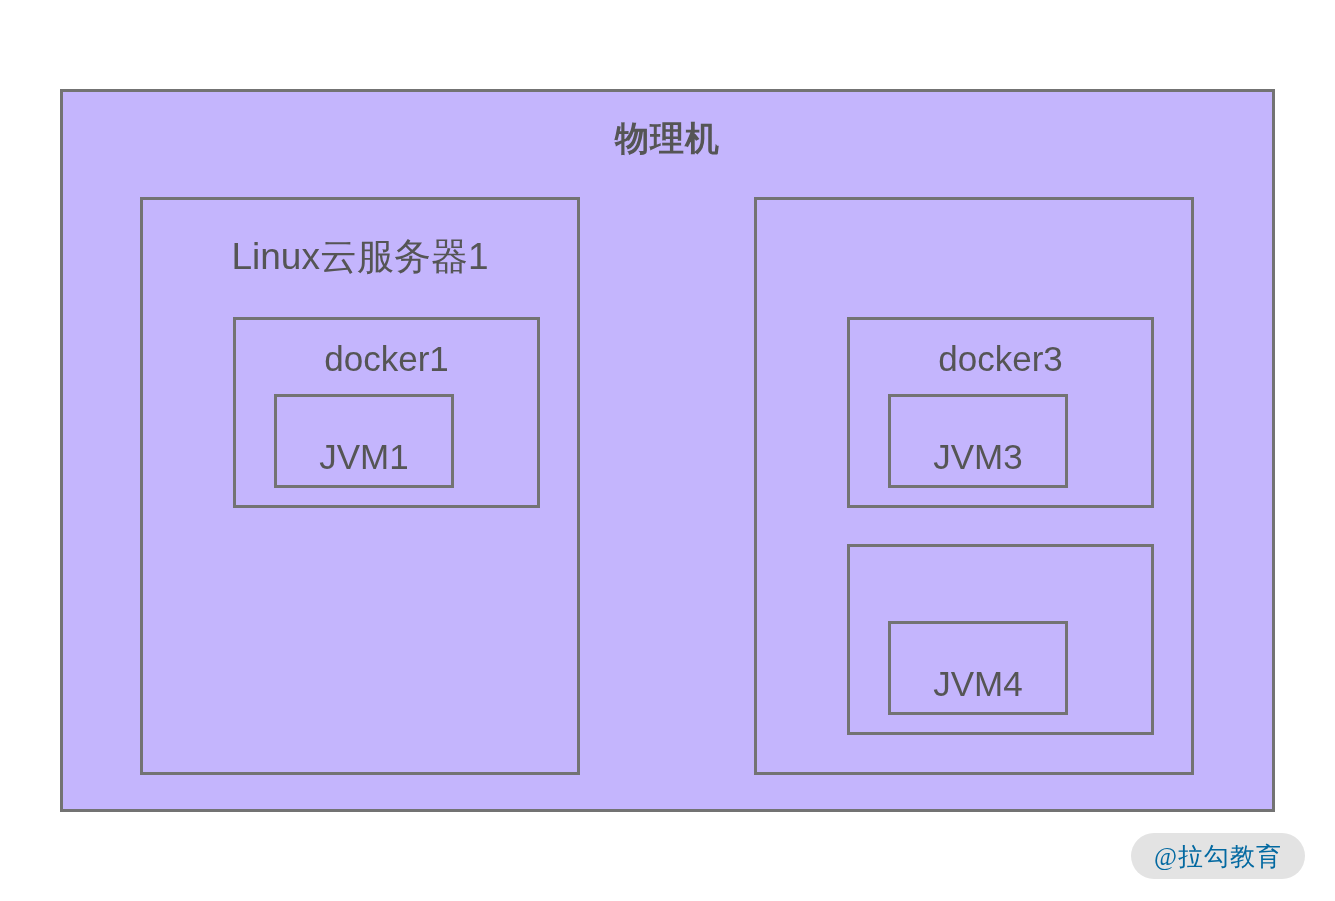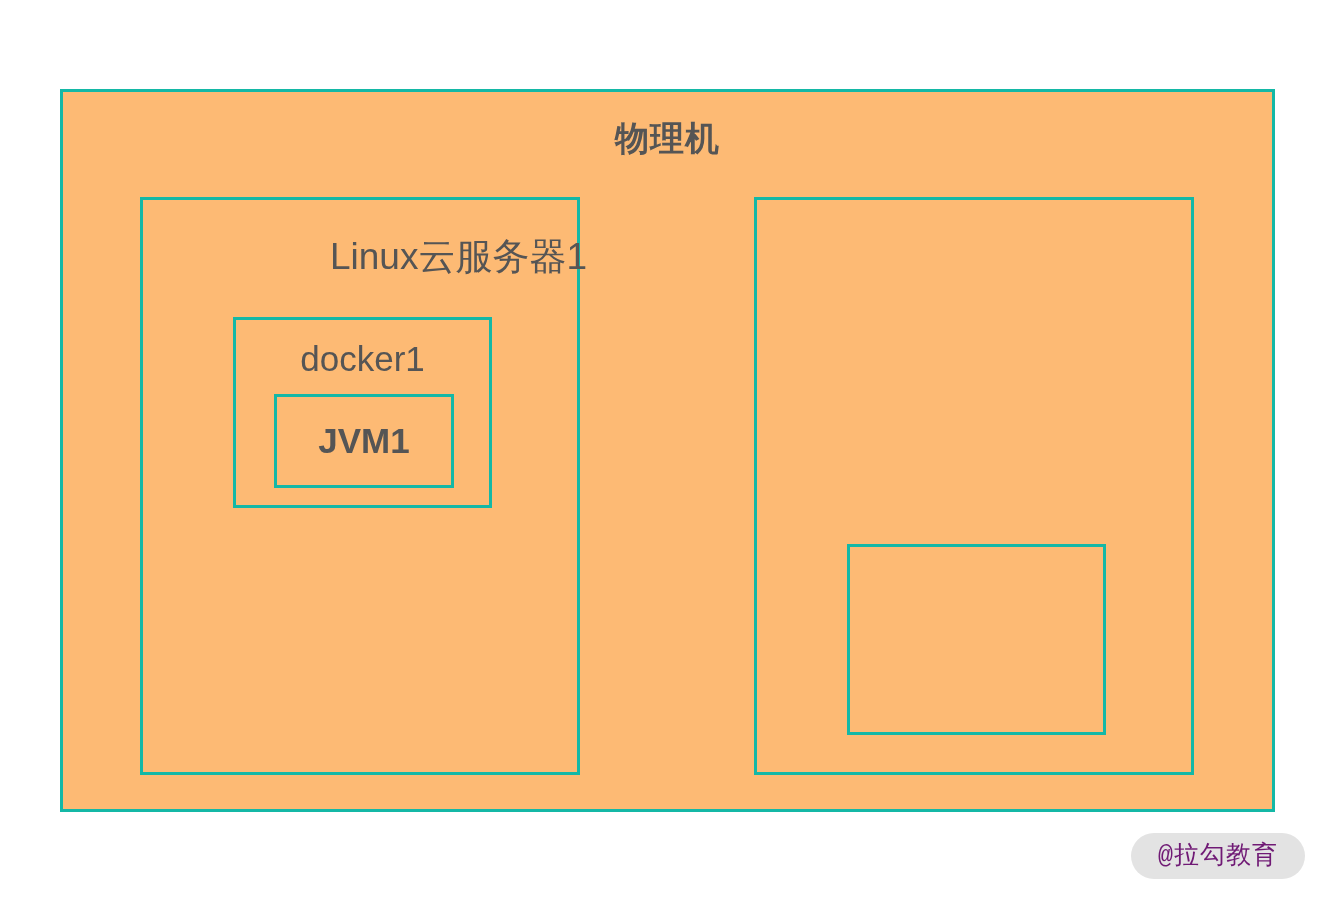--- a/index.html
+++ b/index.html
@@ -22,22 +22,22 @@
     left: 0;
     top: 0;
     width: 1335px;
     height: 901px;
   }
 
   
   .box {
     position: absolute;
     box-sizing: border-box;
-    background: #fdba74;
-    border: 3px solid #14b8a6;
+    background: #c4b5fd;
+    border: 3px solid #737373;
   }
 
   
   .physical-machine {
     left: 60px;
     top: 89px;
     width: 1215px;
     height: 723px;
   }
   .physical-machine-title {
@@ -57,33 +57,33 @@
   .server {
     width: 440px;
     height: 578px;
     top: 105px; 
   }
   .server-1 { left: 77px; }
   .server-2 { left: 691px; }
 
   .server-title {
     position: absolute;
-    left: 10px;
+    left: 0;
     top: 37px;
     width: 100%;
-    text-align: right;
+    text-align: center;
     font-size: 37px;
     font-weight: normal;
     color: #555555;
     line-height: 1.1;
   }
 
   
   .docker {
-    width: 259px;
+    width: 307px;
     height: 191px;
     left: 90px;
   }
   .docker-top    { top: 117px; }
   .docker-bottom { top: 344px; }
 
   .docker-title {
     position: absolute;
     left: 0;
     top: 20px;
@@ -98,51 +98,51 @@
   
   .jvm {
     width: 180px;
     height: 94px;
     left: 38px;
     top: 74px;
   }
   .jvm-label {
     position: absolute;
     left: 0;
-    top: 0;
+    top: 16px;
     width: 100%;
     height: 100%;
     display: flex;
     align-items: center;
     justify-content: center;
     font-size: 35px;
-    font-weight: bold;
+    font-weight: normal;
     color: #555555;
     line-height: 1.1;
   }
 
   
   .watermark {
     position: absolute;
     left: 1131px;
     top: 833px;
     width: 174px;
     height: 46px;
     border-radius: 23px;
     background: #e3e3e3;
     display: flex;
     align-items: center;
     justify-content: center;
   }
   .watermark-text {
     font-size: 25px;
-    color: #701a75;
+    color: #0369a1;
     letter-spacing: 1px;
     line-height: 1;
-    font-family: Liberation Mono, monospace;
+    font-family: Liberation Serif, serif;
   }
 </style>
 </head>
 <body>
 
 <div class="canvas">
 
   <div class="box physical-machine">
 
     <div class="physical-machine-title">物理机</div>
@@ -154,22 +154,31 @@
         <div class="docker-title">docker1</div>
         <div class="box jvm">
           <div class="jvm-label">JVM1</div>
         </div>
       </div>
 
     </div>
 
     <div class="box server server-2">
 
+      <div class="box docker docker-top">
+        <div class="docker-title">docker3</div>
+        <div class="box jvm">
+          <div class="jvm-label">JVM3</div>
+        </div>
+      </div>
 
       <div class="box docker docker-bottom">
+        <div class="box jvm">
+          <div class="jvm-label">JVM4</div>
+        </div>
       </div>
     </div>
 
   </div>
 
   <div class="watermark">
     <span class="watermark-text">@拉勾教育</span>
   </div>
 
 </div>

